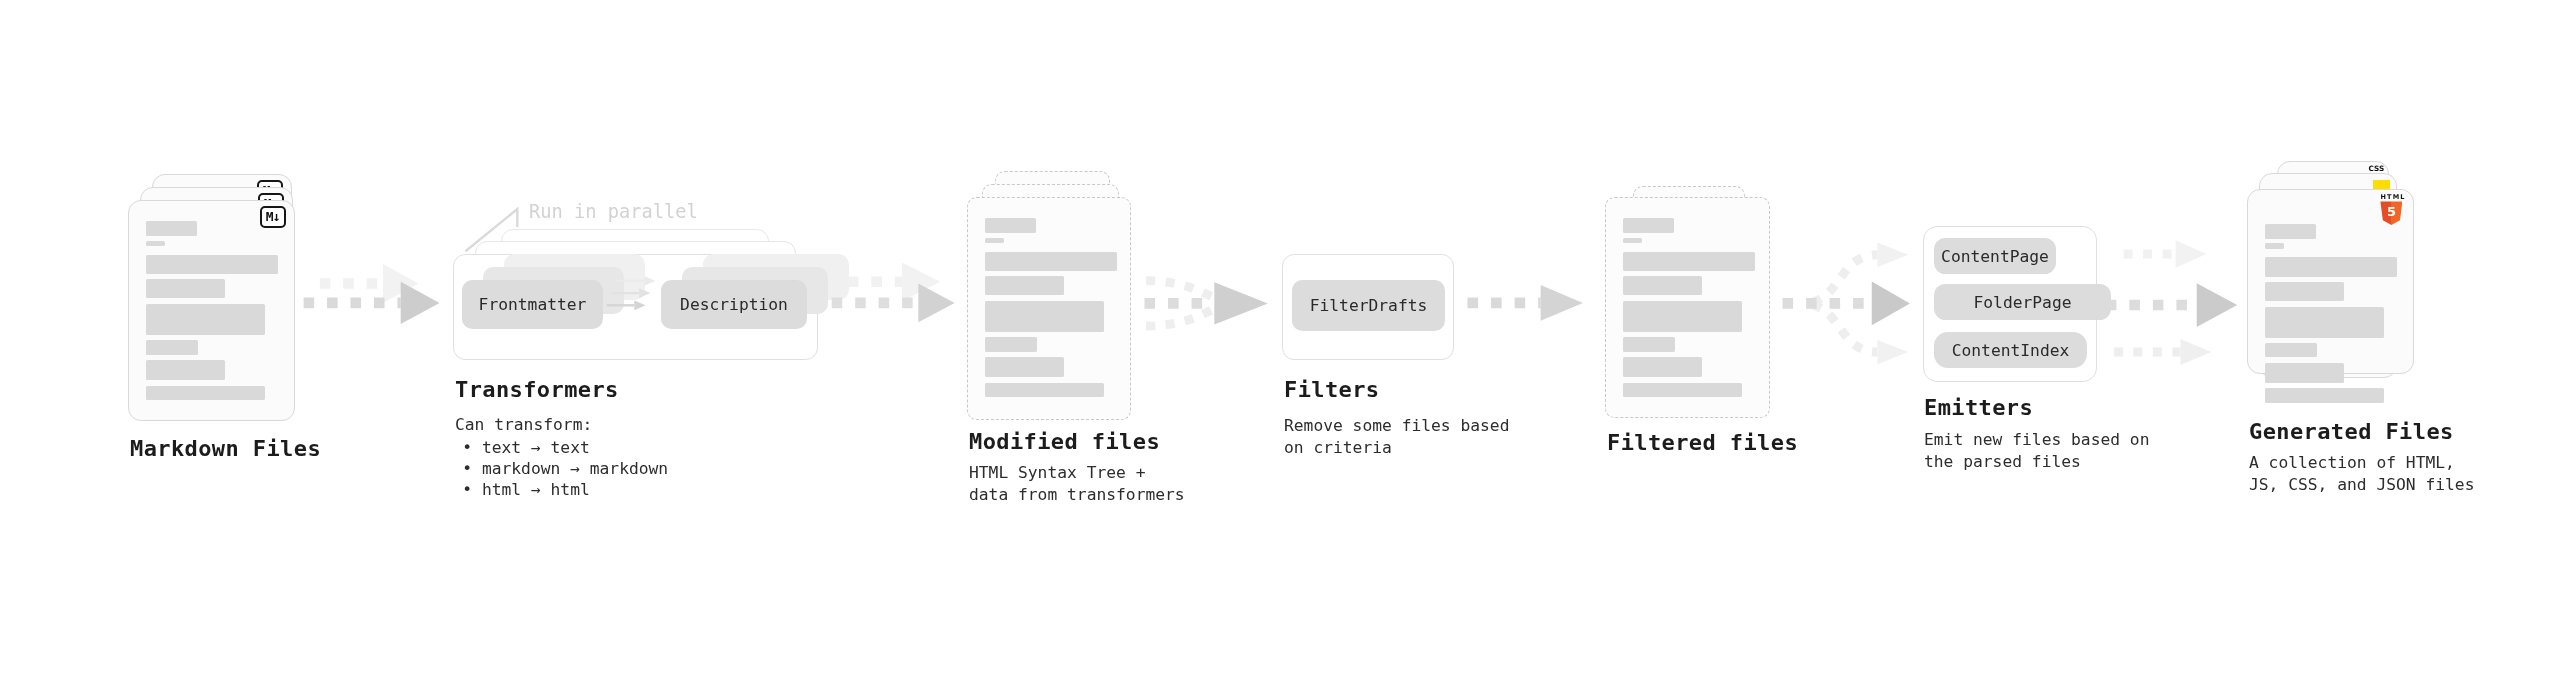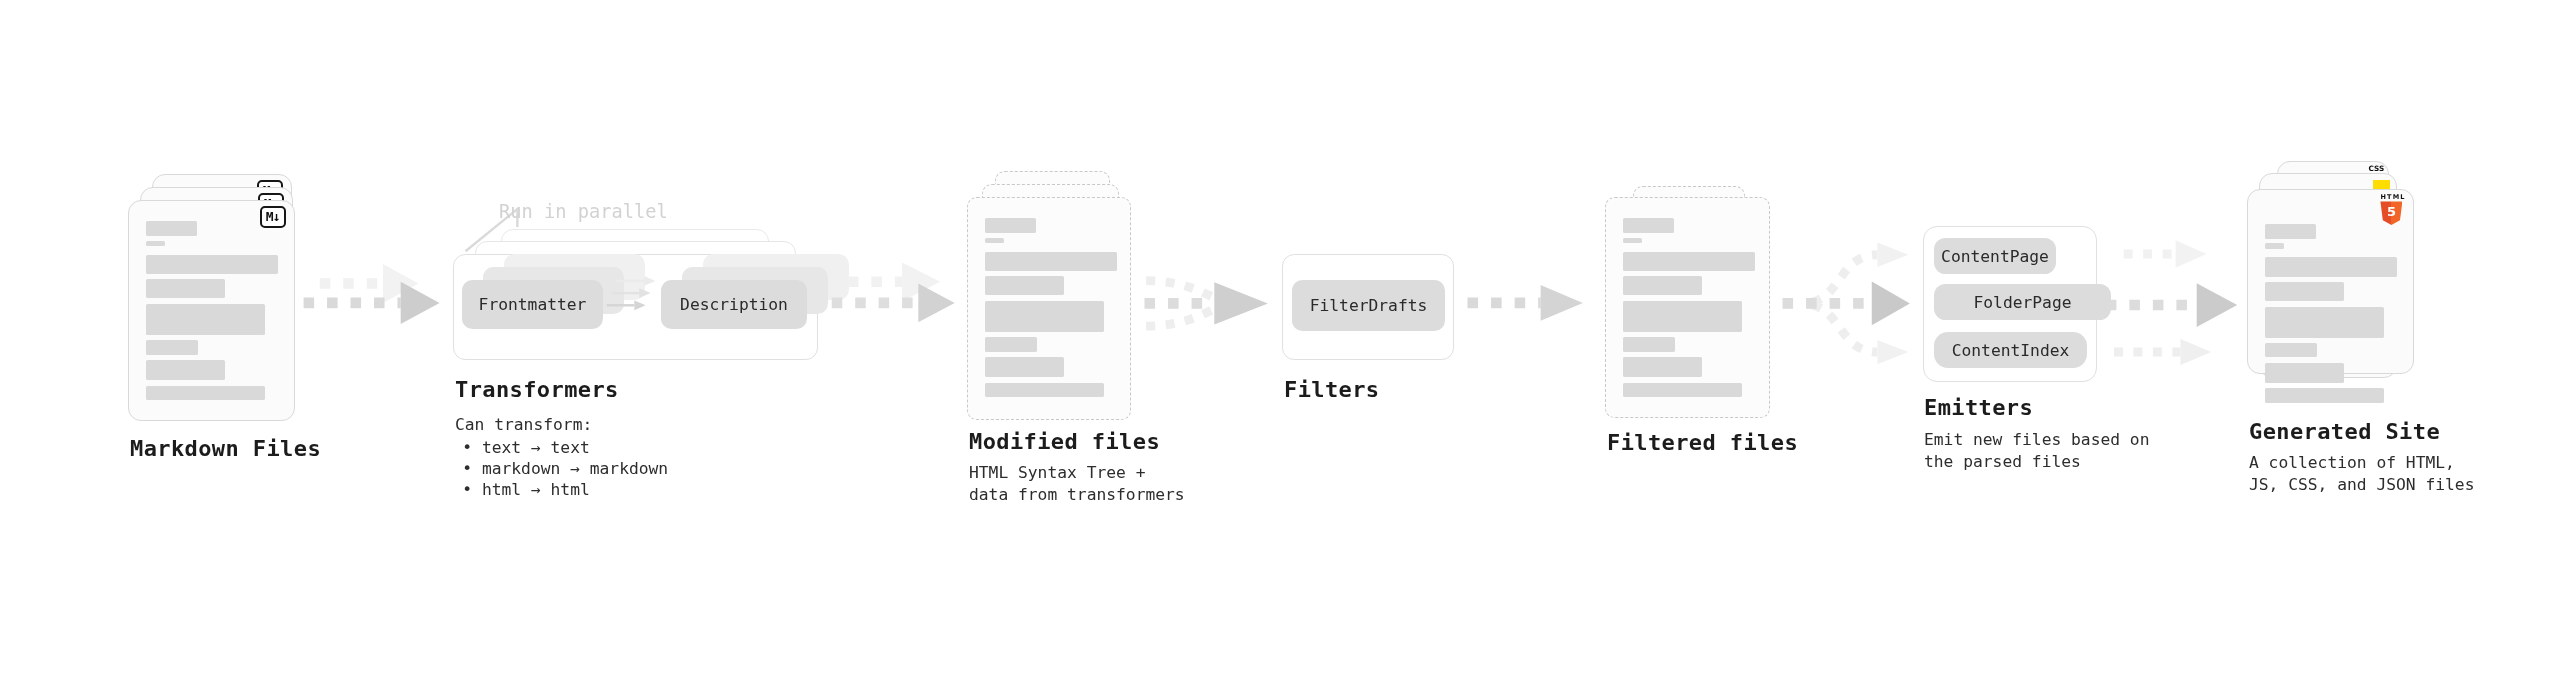--- a/index.html
+++ b/index.html
@@ -91,21 +91,21 @@
     <polygon points="128,27 128,79 176,53" fill="#cdcdcd"></polygon>
   </svg>
 
   <div class="panel" style="left:501px;top:229px;width:268px;height:99px;border-color:#e9e9e9;"></div>
   <div class="panel" style="left:475px;top:241px;width:321px;height:102px;border-color:#e6e6e6;"></div>
   <div class="panel" style="left:453px;top:254px;width:365px;height:106px;border-color:#e0e0e0;"></div>
 
   <svg class="abs" style="left:459px;top:199px;" width="77" height="59" viewBox="0 0 95 72">
     <path d="M 8,64 L 72,12 L 72,34" stroke="#dadada" stroke-width="3" fill="none"></path>
   </svg>
-  <div class="parallel-note" style="left:499px;top:201px;">Run in parallel</div>
+  <div class="parallel-note" style="left:529px;top:201px;">Run in parallel</div>
 
   <div class="gray-box ghost2" style="left:504px;top:254px;width:141px;height:46px;"></div>
   <div class="gray-box ghost2" style="left:703px;top:254px;width:146px;height:46px;"></div>
   <div class="gray-box ghost1" style="left:483px;top:267px;width:141px;height:47px;"></div>
   <div class="gray-box ghost1" style="left:682px;top:267px;width:146px;height:47px;"></div>
 
   <svg class="abs" style="left:605px;top:271px;" width="57" height="45" viewBox="0 0 70 55">
     <line x1="14" y1="12" x2="48" y2="12" stroke="#ebebeb" stroke-width="3"></line>
     <polygon points="48,6 48,18 62,12" fill="#ebebeb"></polygon>
     <line x1="8" y1="27" x2="42" y2="27" stroke="#e2e2e2" stroke-width="3"></line>
@@ -153,20 +153,22 @@
   <svg class="abs" style="left:1138px;top:256px;" width="138" height="98" viewBox="0 0 170 120">
     <path d="M 10,30 C 55,30 78,44 98,53" stroke="#eeeeee" stroke-width="11" stroke-dasharray="11 13" fill="none"></path>
     <path d="M 10,86 C 55,86 78,72 98,63" stroke="#eeeeee" stroke-width="11" stroke-dasharray="11 13" fill="none"></path>
     <line x1="8" y1="58" x2="94" y2="58" stroke="#dcdcdc" stroke-width="13" stroke-dasharray="13 16"></line>
     <polygon points="94,32 94,84 160,58" fill="#cfcfcf"></polygon>
   </svg>
 
   <div class="panel" style="left:1282px;top:254px;width:172px;height:106px;border-color:#e0e0e0;"></div>
   <div class="gray-box" style="left:1292px;top:280px;width:153px;height:51px;">FilterDrafts</div>
   <div class="stage-title" style="left:1284px;top:377px;">Filters</div>
+  <div class="stage-desc" style="left:1284px;top:415px;">Remove some files based
+on criteria</div>
 
   <svg class="abs" style="left:1461px;top:276px;" width="130" height="57" viewBox="0 0 160 70">
     <line x1="8" y1="33" x2="98" y2="33" stroke="#d9d9d9" stroke-width="13" stroke-dasharray="13 16"></line>
     <polygon points="98,11 98,55 150,33" fill="#d4d4d4"></polygon>
   </svg>
 
   <div class="file-card dashed" style="left:1633px;top:186px;width:112px;height:203px;border-radius:9.8px;"></div>
   <div class="file-card dashed" style="left:1605px;top:197px;width:165px;height:221px;border-radius:9.8px;">
     <div class="bars">
       <div class="bar" style="width:51px;height:14.6px;margin-bottom:4.9px;"></div>
@@ -225,18 +227,18 @@
       <div class="bar" style="width:51px;height:14.6px;margin-bottom:4.9px;"></div>
       <div class="bar" style="width:18.7px;height:5.7px;margin-bottom:8.1px;"></div>
       <div class="bar" style="width:132px;height:19.5px;margin-bottom:4.9px;"></div>
       <div class="bar" style="width:79px;height:19.5px;margin-bottom:5.7px;"></div>
       <div class="bar" style="width:119px;height:31px;margin-bottom:4.9px;"></div>
       <div class="bar" style="width:52px;height:14.6px;margin-bottom:5.7px;"></div>
       <div class="bar" style="width:79px;height:19.5px;margin-bottom:5.7px;"></div>
       <div class="bar" style="width:119px;height:14.6px;"></div>
     </div>
   </div>
-  <div class="stage-title" style="left:2249px;top:419px;">Generated Site</div>
+  <div class="stage-title" style="left:2249px;top:419px;">Generated Files</div>
   <div class="stage-desc" style="left:2249px;top:452px;">A collection of HTML,
 JS, CSS, and JSON files</div>
 
 </div>
 
 
 </body></html>

